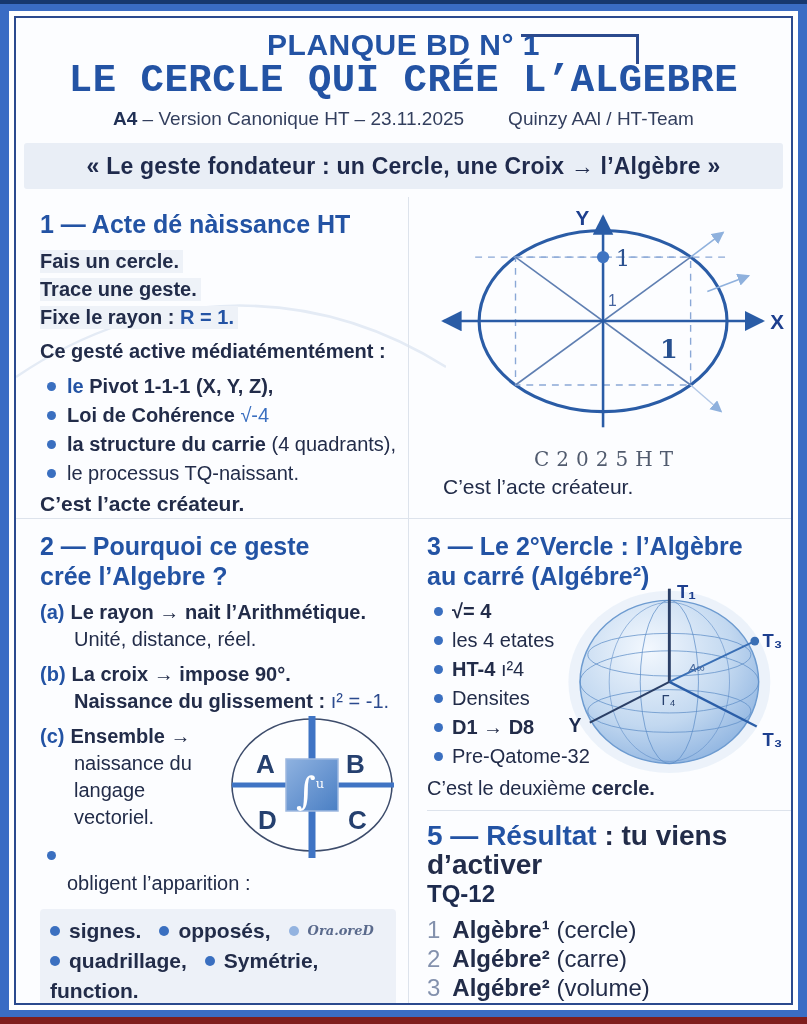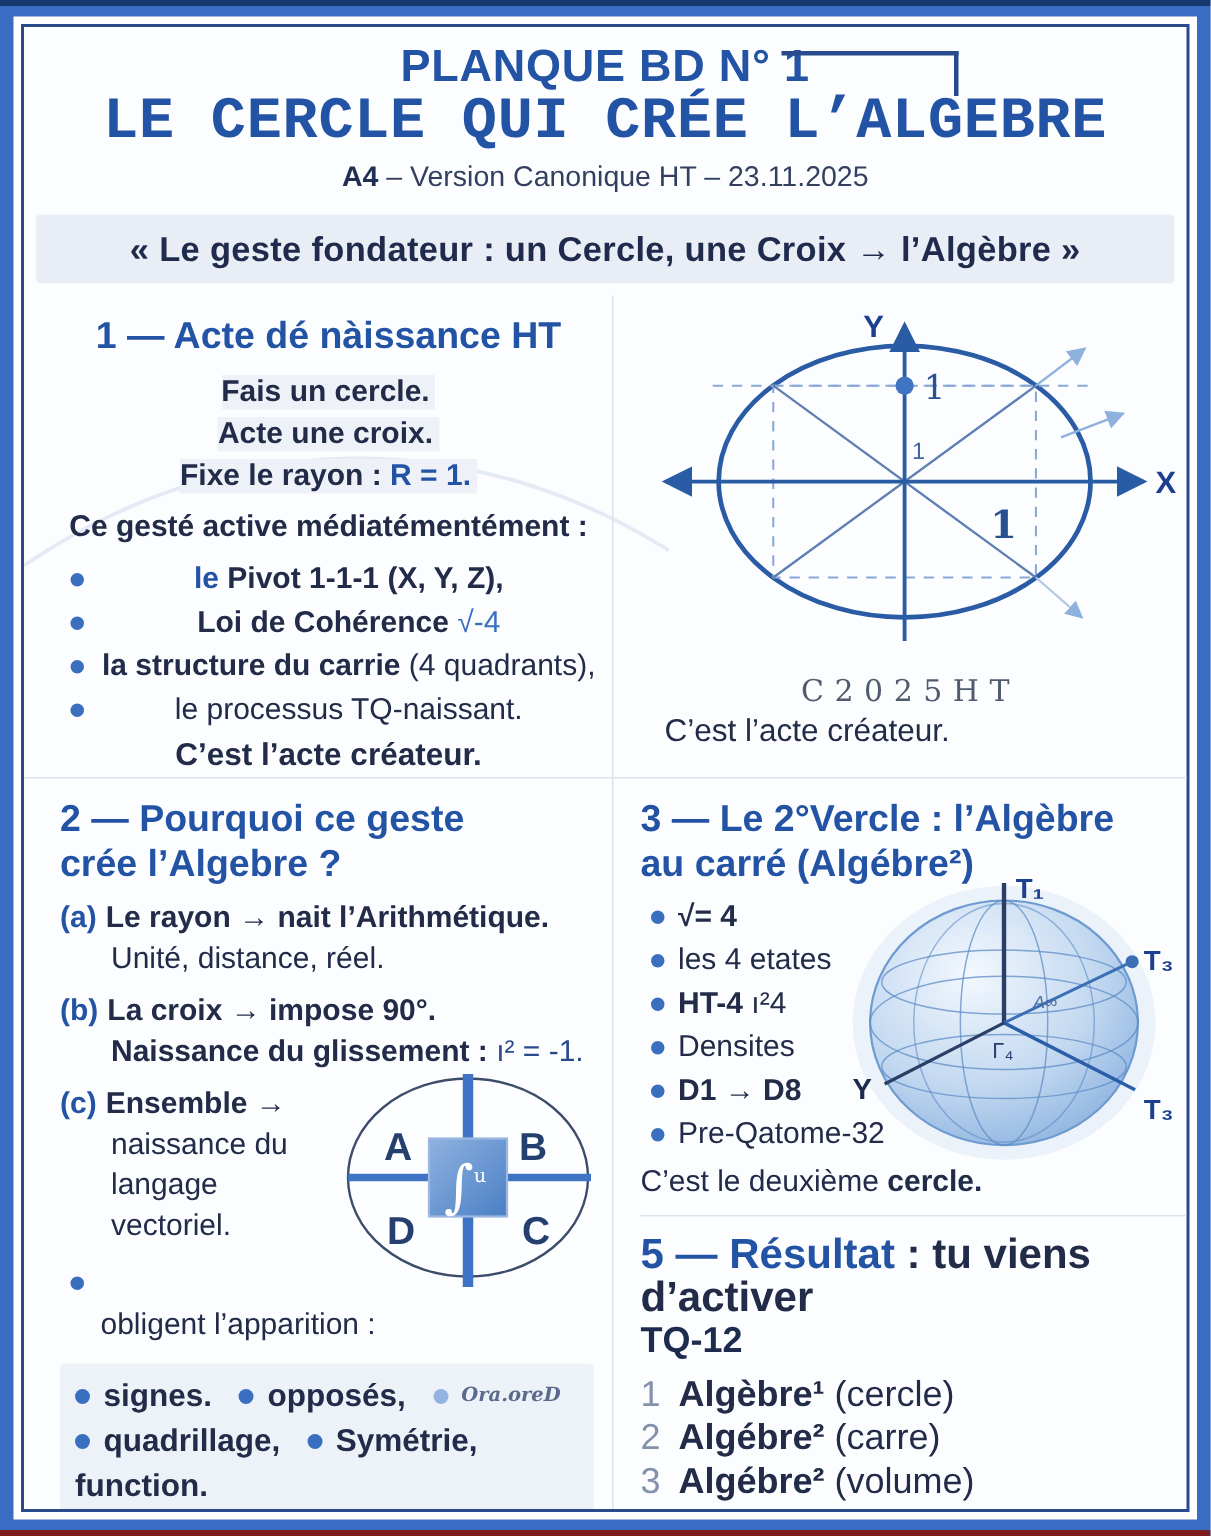--- a/index.html
+++ b/index.html
@@ -1,18 +1,18 @@
 <!DOCTYPE html>
 <html><head>
 <meta charset="utf-8">
 <style>
   * { margin:0; padding:0; box-sizing:border-box; }
   html,body { width:807px; height:1024px; }
   body { font-family:"Liberation Sans", sans-serif; background:#3a6cc4; position:relative; }
-  .outer { position:absolute; inset:0; background:#3a6cc4; border-top:4px solid #17386f; border-bottom:4px solid #7f1d1d; }
+  .outer { position:absolute; inset:0; background:#3a6cc4; border-top:4px solid #17386f; border-bottom:7px solid #7f1d1d; }
   .mat { position:absolute; left:9px; right:9px; top:7px; bottom:7px; background:#ffffff; padding:5px; }
   .page { width:100%; height:100%; background:#fcfdff; border:2px solid #2b4a8e; position:relative; overflow:hidden; }
 
   
   .header { text-align:center; padding-top:10px; position:relative; }
   .title1 { color:#2353a4; font-size:30px; font-weight:800; letter-spacing:.5px; line-height:34px; }
   .title2 { color:#2353a4; font-size:39px; font-weight:800; letter-spacing:.5px; line-height:38px;font-family:Liberation Mono, monospace; }
   .bracket { position:absolute; top:16px; left:505px; width:118px; height:30px;
              border-top:3px solid #2b4a8e; border-right:3px solid #2b4a8e; }
   .subtitle { margin-top:7px; font-size:19px; color:#333f5e; display:flex; justify-content:center; gap:44px; line-height:24px; }
@@ -20,21 +20,21 @@
 
   
   .quote { margin:12px 8px 0; background:#e9eef6; color:#1f2a4c; font-size:23px; font-weight:700;
            text-align:center; padding:10px 0 9px; border-radius:3px; letter-spacing:.2px; }
 
   
   .main { position:relative; margin-top:8px; display:grid; grid-template-columns:393px 1fr; grid-template-rows:322px auto; }
   .bg-arc { position:absolute; left:0; top:30px; z-index:0; pointer-events:none; }
   .cell { position:relative; z-index:1; }
   .cl { border-right:1px solid #dde3ec; }
-  .r1 { border-bottom:1px solid #dde3ec;text-align:center; }
+  .r1 { border-bottom:1px solid #dde3ec; }
 
   h2.sec { color:#2353a4; font-size:25px; font-weight:800; line-height:30px; margin-bottom:8px; }
 
   
   .s1 { padding:12px 10px 6px 24px; }
   .lead { font-size:20px; font-weight:700; color:#222c49; line-height:28px; }
   .hl { background:#eef2f8; padding:0 4px 1px 0; }
   .rayval { color:#2353a4; font-weight:800; }
   .intro { font-size:20px; font-weight:700; color:#222c49; margin-top:9px; }
   ul.bul { list-style:none; margin:9px 0 4px; }
@@ -95,34 +95,35 @@
 <div class="outer">
  <div class="mat">
   <div class="page">
 
     <div class="header">
       <div class="bracket"></div>
       <div class="title1">PLANQUE BD N° 1</div>
       <div class="title2">LE CERCLE QUI CRÉE L’ALGEBRE</div>
       <div class="subtitle">
         <span><span class="a4">A4</span><span> – Version Canonique HT – 23.11.2025</span></span>
+        <span>Quinzy AAl / HT-Team</span>
       </div>
     </div>
 
     <div class="quote">« Le geste fondateur : un Cercle, une Croix → l’Algèbre »</div>
 
     <div class="main">
       <svg class="bg-arc" width="430" height="260">
         <path d="M0,150 C140,55 300,58 430,140" stroke="#e4ebf5" stroke-width="2.5" fill="none"></path>
       </svg>
 
       <div class="cell cl r1 s1">
         <h2 class="sec">1 — Acte dé nàissance HT</h2>
         <div class="lead"><span class="hl">Fais un cercle.</span></div>
-        <div class="lead"><span class="hl">Acte une croix.</span></div>
+        <div class="lead"><span class="hl">Trace une geste.</span></div>
         <div class="lead"><span class="hl"><span>Fixe le rayon : </span><span class="rayval">R = 1.</span></span></div>
         <div class="intro">Ce gesté active médiatémentément :</div>
         <ul class="bul">
           <li><span class="bdot"></span><span class="pre-blue">le </span><span>Pivot 1-1-1 (X, Y, Z),</span></li>
           <li><span class="bdot"></span><span>Loi de Cohérence </span><span class="sfx-blue">√-4</span></li>
           <li><span class="bdot"></span><span>la structure du carrie </span><span class="sfx-reg">(4 quadrants),</span></li>
           <li class="normal"><span class="bdot"></span><span>le processus TQ-naissant.</span></li>
         </ul>
         <div class="outro1">C’est l’acte créateur.</div>
       </div>

